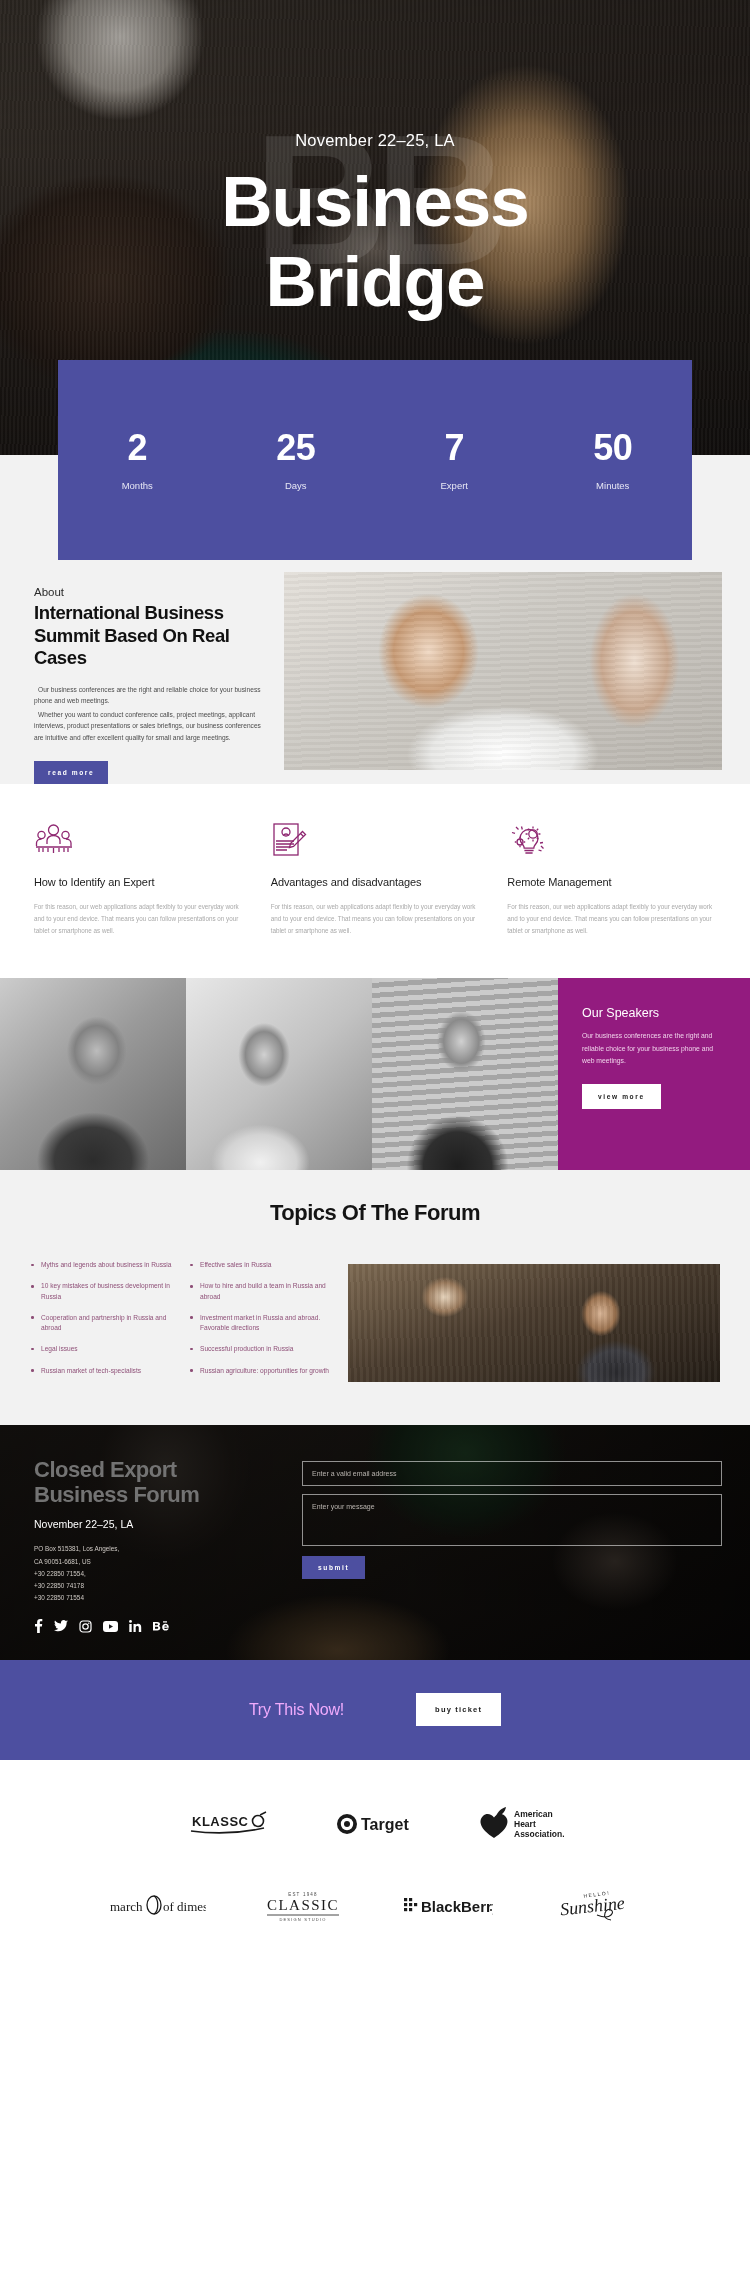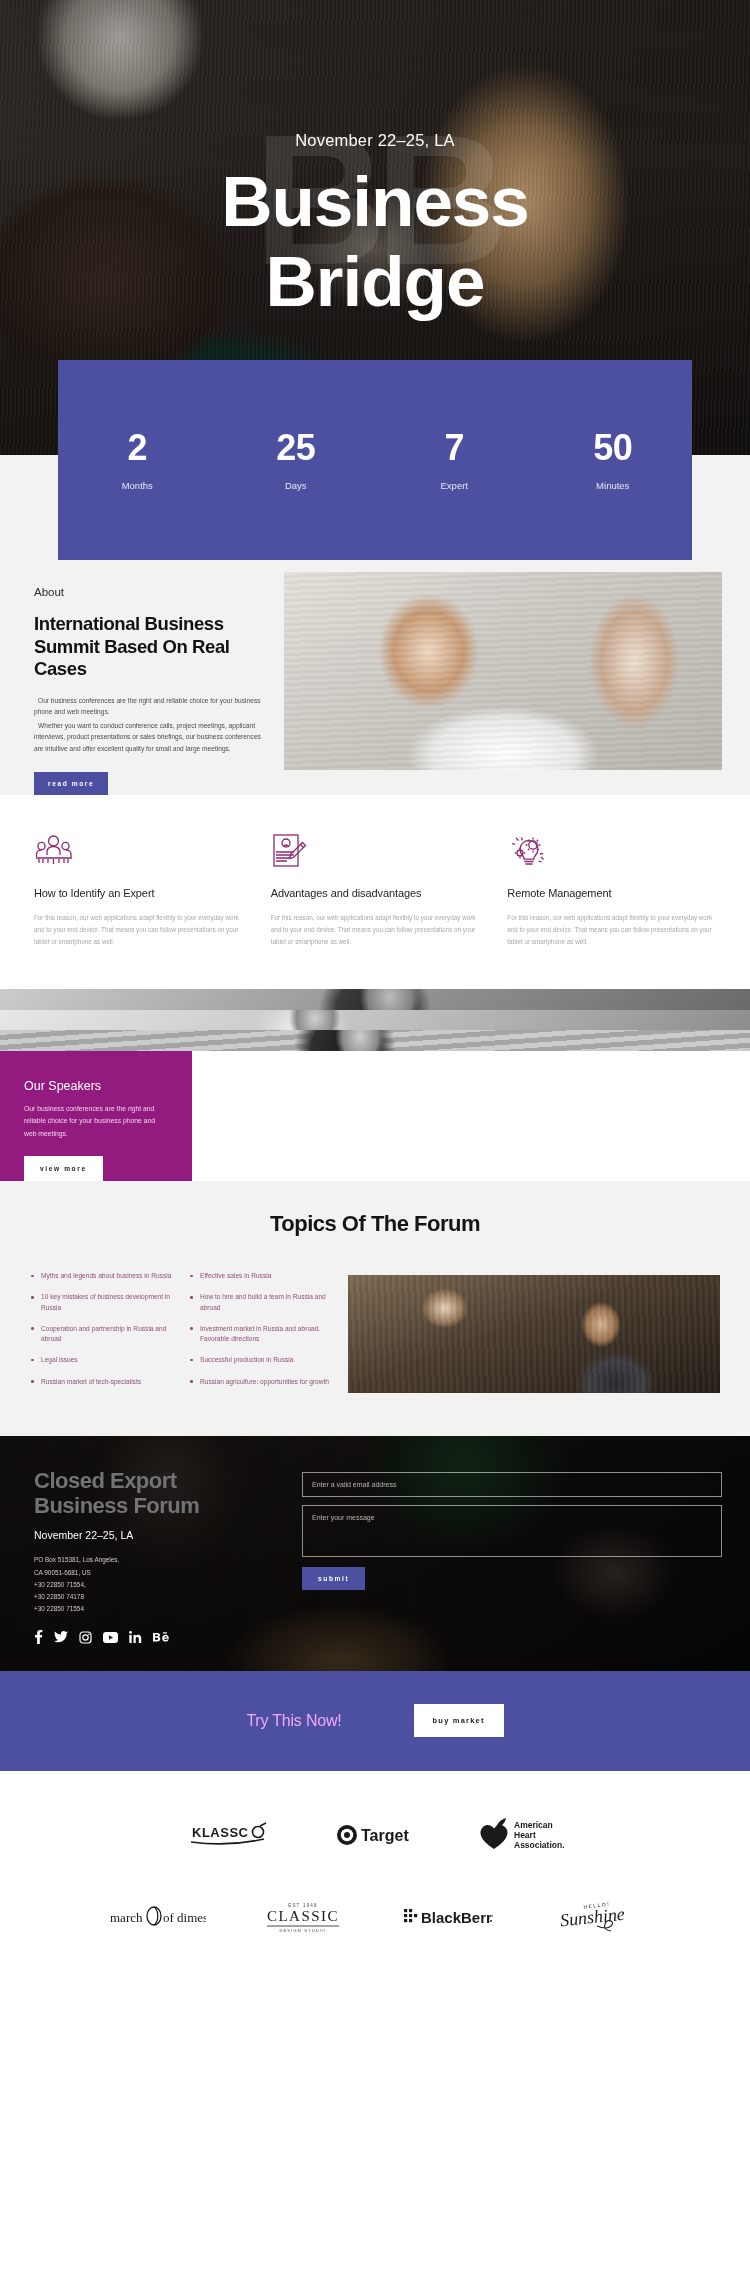--- a/index.html
+++ b/index.html
@@ -83,21 +83,21 @@
 
   
   .about {
     background: #f2f2f2;
     display: flex;
     padding: 0 0 0 34px;
     align-items: flex-start;
     min-height: 215px;
   }
   .about-left { width: 250px; padding-top: 26px; padding-right: 14px; }
-  .about-kicker { font-size: 11.5px; color: #2a2a2a; margin-bottom: 15px; }
+  .about-kicker { font-size: 11.5px; color: #2a2a2a; margin-bottom: 4px; }
   .about-title {
     font-size: 18.5px; line-height: 1.22; font-weight: 700;
     color: #111; letter-spacing: -0.4px; margin-bottom: 14px;
   }
   .about-body { font-size: 6.6px; line-height: 1.75; color: #4c4c4c; }
   .about-body p { margin-bottom: 2px; text-indent: 4px; }
   .btn-purple {
     display: inline-block;
     margin-top: 16px;
     background: #4d4fa0; color: #fff;
@@ -129,21 +129,21 @@
   .feat { flex: 1; }
   .feat-icon { height: 38px; margin-bottom: 16px; }
   .feat-icon svg { display: block; }
   .feat-title {
     font-size: 11px; font-weight: 400; color: #1d1d1d;
     margin-bottom: 13px; letter-spacing: -0.1px;
   }
   .feat-body { font-size: 6.3px; line-height: 1.85; color: #a9a9a9; }
 
   
-  .speakers { display: flex; height: 192px; flex-direction: column; }
+  .speakers { display: flex; height: 192px; }
   .spk-img { flex: 1; position: relative; overflow: hidden; filter: grayscale(1); }
   .spk-img.a {
     background:
       radial-gradient(ellipse 40px 46px at 52% 38%, #d8b79c 0%, #a07d60 55%, transparent 75%),
       radial-gradient(ellipse 70px 60px at 50% 95%, #2c2c2c 0%, #3b3b3b 55%, transparent 80%),
       linear-gradient(140deg, #d0ccc6 0%, #9e9a94 45%, #6e6a64 100%);
   }
   .spk-img.b {
     background:
       radial-gradient(ellipse 34px 42px at 42% 40%, #e8cdb4 0%, #a9846a 55%, transparent 76%),
@@ -468,21 +468,21 @@
       <div class="contact-right">
         <input class="field" type="email" placeholder="Enter a valid email address" style="">
         <textarea class="field" placeholder="Enter your message" style=""></textarea>
         <button class="btn-submit">submit</button>
       </div>
     </div>
   </section>
 
   <section class="cta">
     <div class="cta-text">Try This Now!</div>
-    <button class="btn-ticket">buy market</button>
+    <button class="btn-ticket">buy ticket</button>
   </section>
 
   <section class="logos">
     <div class="logos-row">
       <div class="logo-cell">
         <svg width="80" height="26" viewBox="0 0 80 26">
           <text x="2" y="15" font-family="Liberation Sans, sans-serif" font-size="13" font-weight="700" letter-spacing="0.5" fill="#1a1a1a">KLASSC</text>
           <circle cx="68" cy="10" r="5.5" fill="none" stroke="#1a1a1a" stroke-width="1.6"></circle>
           <path d="M70 4 L76 1" stroke="#1a1a1a" stroke-width="1.4"></path>
           <path d="M1 20 Q38 25 74 17" fill="none" stroke="#1a1a1a" stroke-width="1.6"></path>

